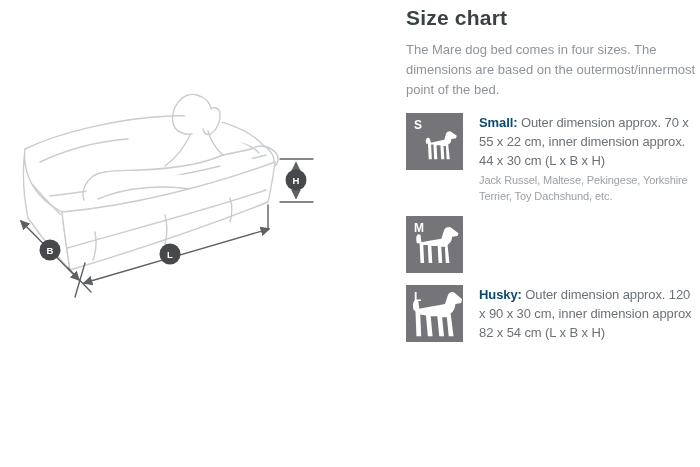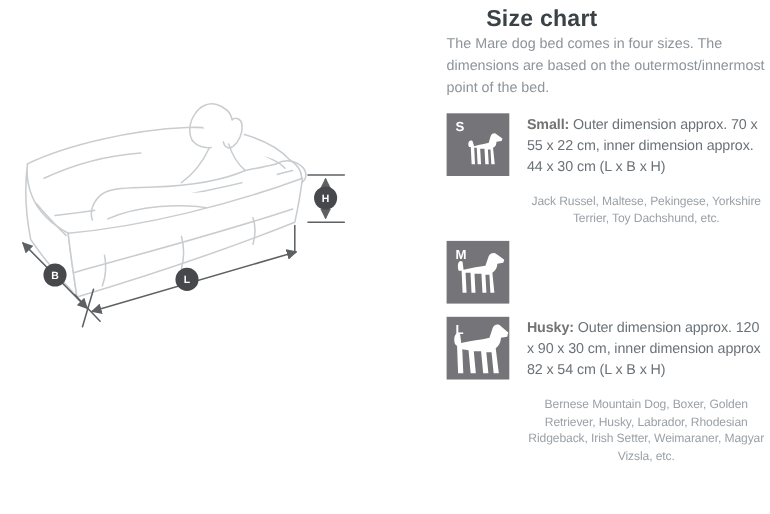--- a/index.html
+++ b/index.html
@@ -11,33 +11,33 @@
   }
   .illustration { position:absolute; left:0; top:0; width:390px; height:467px; }
   .bed-line { fill:none; stroke:#c9cdd0; stroke-width:1.4; stroke-linecap:round; stroke-linejoin:round; }
   .bed-fill { fill:#ffffff; stroke:#c9cdd0; stroke-width:1.4; stroke-linejoin:round; }
   .dog-mask { fill:#ffffff; stroke:none; }
   .dim-line { fill:none; stroke:#5d6164; stroke-width:1.4; stroke-linecap:round; }
   .dim-circle { fill:#46484b; stroke:none; }
   .dim-letter { fill:#ffffff; font:bold 9.5px "Liberation Sans","DejaVu Sans",sans-serif; text-anchor:middle; }
 
   .right-col { position:absolute; left:406px; top:6px; width:290px; }
-  h1.page-title { font-size:21px; font-weight:700; color:#3b4246; letter-spacing:.2px;margin-left:36px; }
-  p.intro { font-size:13px; line-height:20px; color:#8d949a; width:290px; }
+  h1.page-title { font-size:21px; font-weight:700; color:#3b4246; letter-spacing:.2px; }
+  p.intro { margin-top:10px; font-size:13px; line-height:20px; color:#8d949a; width:290px; }
 
   .size-row { display:flex; margin-top:12px; }
   .size-row:first-of-type { margin-top:13px; }
   .size-icon { position:relative; width:57px; height:57px; background:#757579; flex:none; margin-right:16px; }
   .icon-letter { position:absolute; left:8px; top:5px; color:#ffffff; font-size:12px; font-weight:700; }
   .icon-dog { position:absolute; left:0; top:0; width:57px; height:57px; }
   .icon-dog path { fill:#ffffff; }
   .size-text { width:218px; }
   p.desc { font-size:13px; line-height:19px; color:#6b7277; letter-spacing:-.1px; }
-  p.desc b { color:#737373; font-weight:700; }
-  p.breeds { margin-top:16px; font-size:11px; line-height:15.5px; color:#9ba1a7; letter-spacing:-.1px;text-align:center; }
+  p.desc b { color:#0c4a6e; font-weight:700; }
+  p.breeds { margin-top:3px; font-size:11px; line-height:15.5px; color:#9ba1a7; letter-spacing:-.1px; }
 </style>
 </head>
 <body>
 
 <svg class="illustration" viewBox="0 0 390 467">
   <defs>
     <marker id="ah" viewBox="0 0 10 10" refX="8.5" refY="5" markerWidth="7" markerHeight="7" orient="auto-start-reverse">
       <path d="M0,0 L10,5 L0,10 Z" fill="#5d6164"></path>
     </marker>
   </defs>
@@ -123,16 +123,15 @@
 
   <div class="size-row">
     <div class="size-icon">
       <svg class="icon-dog" viewBox="0 0 60 60">
         <path transform="translate(0,2)" d="M8,24 C6,17 9,11 13,15 L14,23 C23,21 33,20 41,18 L44,9 C45,5 50,4 52,7 L59,13 L58,17 L52,18 C52,22 50,26 47,28 L50,52 L45,52 L43,32 L38,32 L40,52 L35,52 L33,31 L26,31 L28,52 L23,52 L21,30 L15,29 L16,52 L11,52 L10,26 Z"></path>
       </svg>
       <span class="icon-letter">L</span>
     </div>
     <div class="size-text">
       <p class="desc"><b>Husky:</b> <span>Outer dimension approx. 120 x 90 x 30 cm, inner dimension approx 82 x 54 cm (L x B x H)</span></p>
-      <p class="breeds">Bernese Mountain Dog, Boxer, Golden Retriever, Husky, Labrador, Rhodesian Ridgeback, Irish Setter, Weimaraner, Magyar Vizsla, etc.</p>
     </div>
   </div>
 </div>
 
 </body></html>

